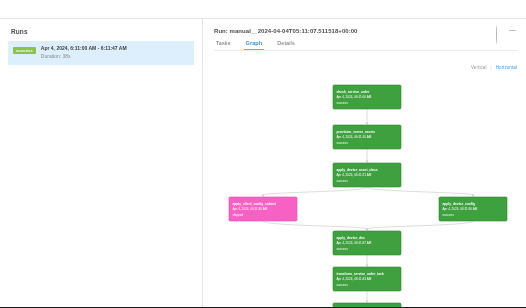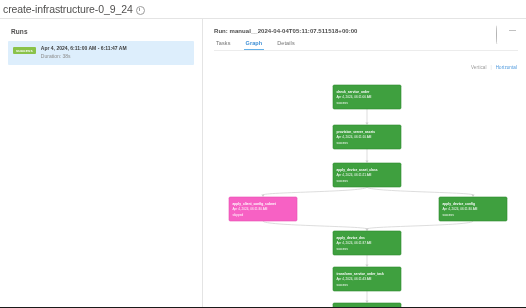--- a/index.html
+++ b/index.html
@@ -226,24 +226,20 @@
   .node-date { font-size: 3.1px; font-weight: 400; }
   .node-state{ font-size: 3.1px; font-weight: 400; }
   .edge { fill: none; stroke: #cfcfcf; stroke-width: 0.7; }
   .arrow-head { fill: #cfcfcf; }
 </style>
 </head>
 <body>
 
 <div id="app">
 
-  <div class="page-title-bar">
-    <span class="page-title">create-infrastructure-0_9_24</span>
-    <span class="title-info-icon"></span>
-  </div>
 
   <div class="body-wrap">
 
     <div class="left-pane">
       <div class="runs-heading">Runs</div>
       <div class="run-card">
         <span class="status-chip">success</span>
         <span class="run-meta">
           <span class="run-time">Apr 4, 2024, 6:11:00 AM - 6:11:47 AM</span>
           <span class="run-duration">Duration: 38s</span>

